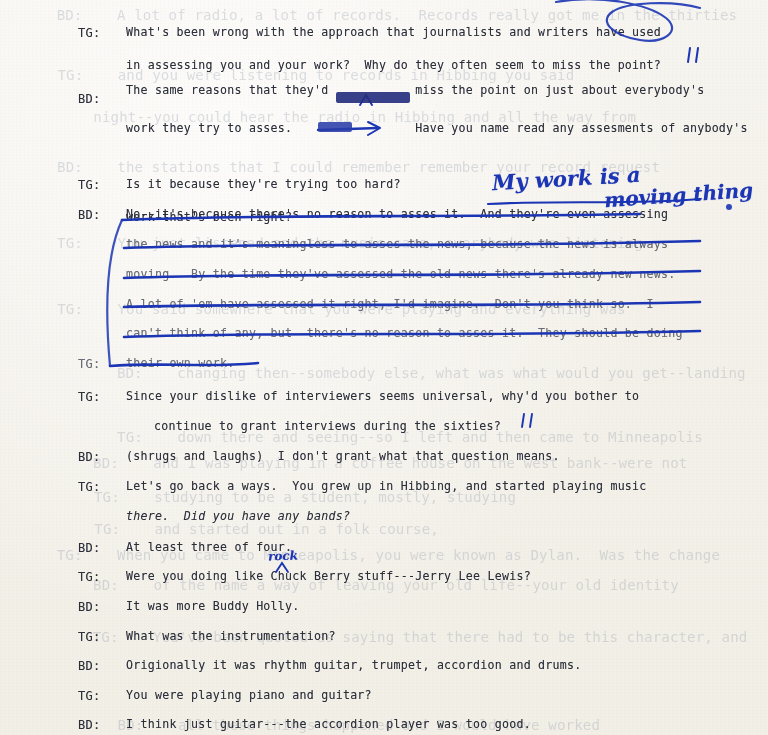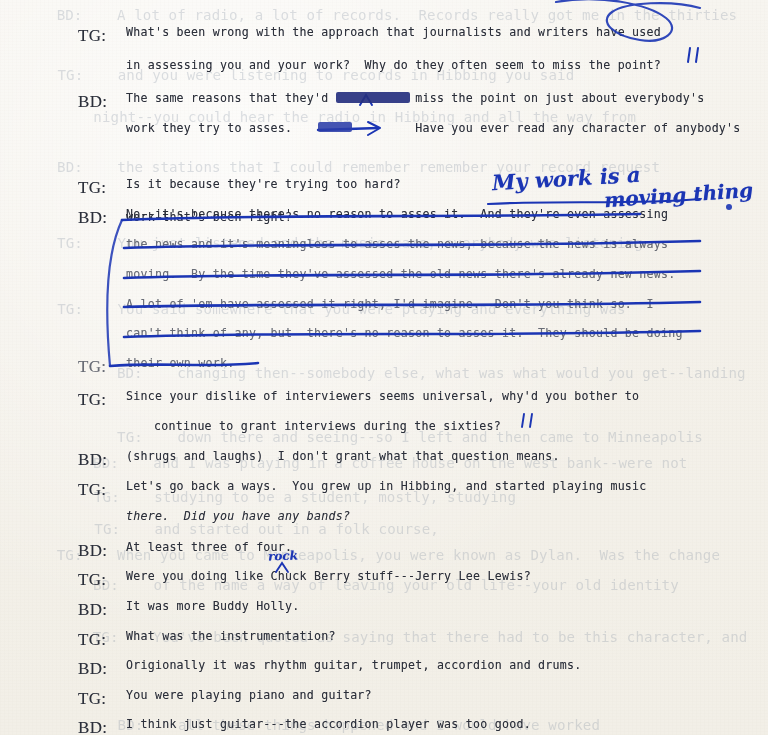--- a/index.html
+++ b/index.html
@@ -62,24 +62,23 @@
     color: #2b2f3a;
     font-size: 11.6px;
     line-height: 1.15;
     letter-spacing: 0.25px;
     text-shadow: 0 0 0.6px rgba(40,44,56,0.35);
   }
   .spk {
     position: absolute;
     white-space: pre;
     color: #2b2f3a;
-    font-size: 17px;
+    font-size: 12px;
     letter-spacing: 0.3px;
     text-shadow: 0 0 0.6px rgba(40,44,56,0.35);
-    font-family: Liberation Serif, serif;
   }
   .faded { color: #4a4f5c; opacity: 0.82; }
 
   
   #ink-layer {
     position: absolute;
     inset: 0;
     pointer-events: none;
   }
   .handwrite {
@@ -129,22 +128,22 @@
     <div class="ghost-line" style="left:120px; top:718px;">BD:    all these things happened and I would have worked</div>
   </div>
 
   <div id="typed-layer">
 
     <div class="spk" style="left:78px; top:26px;">TG:</div>
     <div class="trow" style="left:126px; top:26px;">What's been wrong with the approach that journalists and writers have used</div>
     <div class="trow" style="left:126px; top:59px;">in assessing you and your work?  Why do they often seem to miss the point?</div>
 
     <div class="spk" style="left:78px; top:92px;">BD:</div>
-    <div class="trow" style="left:126px; top:92px;">The same reasons that they'd            miss the point on just about everybody's</div>
-    <div class="trow" style="left:126px; top:122px;">work they try to asses.                 Have you ever read any character of anybody's</div>
+    <div class="trow" style="left:126px; top:84px;">The same reasons that they'd            miss the point on just about everybody's</div>
+    <div class="trow" style="left:126px; top:122px;">work they try to asses.                 Have you name read any assesments of anybody's</div>
     <div class="trow" style="left:126px; top:168px;margin-top:43px;">work that's been right?</div>
 
     <div class="spk" style="left:78px; top:178px;">TG:</div>
     <div class="trow" style="left:126px; top:178px;">Is it because they're trying too hard?</div>
 
     <div class="spk" style="left:78px; top:208px;">BD:</div>
     <div class="trow" style="left:126px; top:208px;">No--it's because there's no reason to asses it.  And they're even assessing</div>
     <div class="trow faded" style="left:126px; top:238px;">the news and it's meaningless to asses the news, because the news is always</div>
     <div class="trow faded" style="left:126px; top:268px;">moving.  By the time they've assessed the old news there's already new news.</div>
     <div class="trow faded" style="left:126px; top:298px;">A lot of 'em have assessed it right, I'd imagine.  Don't you think so.  I</div>

